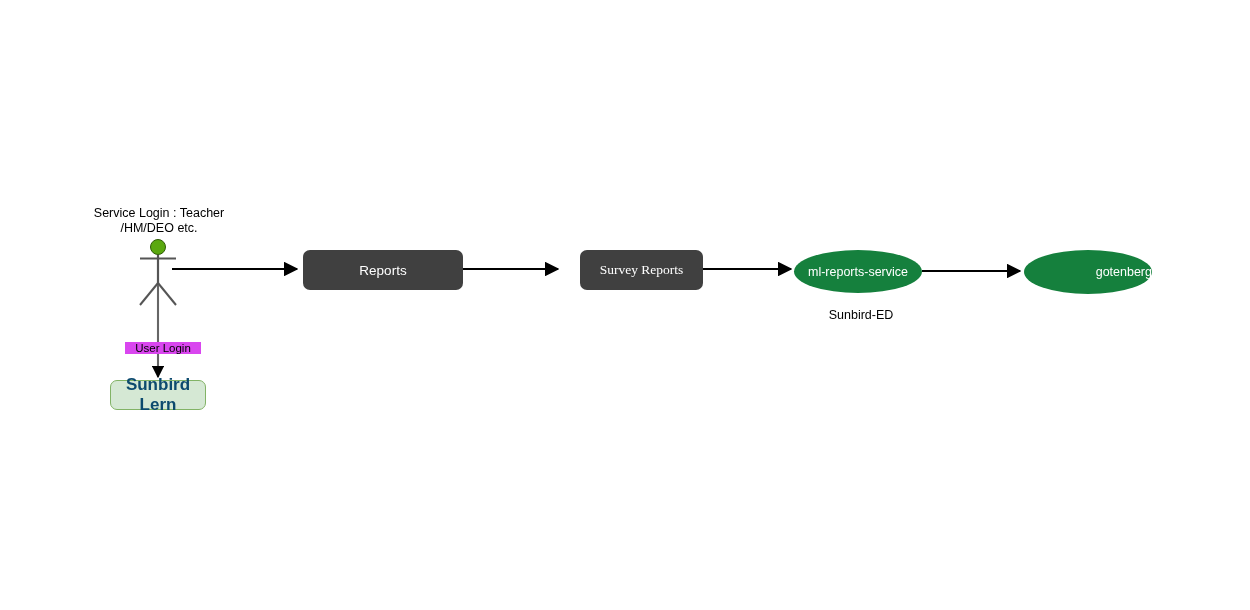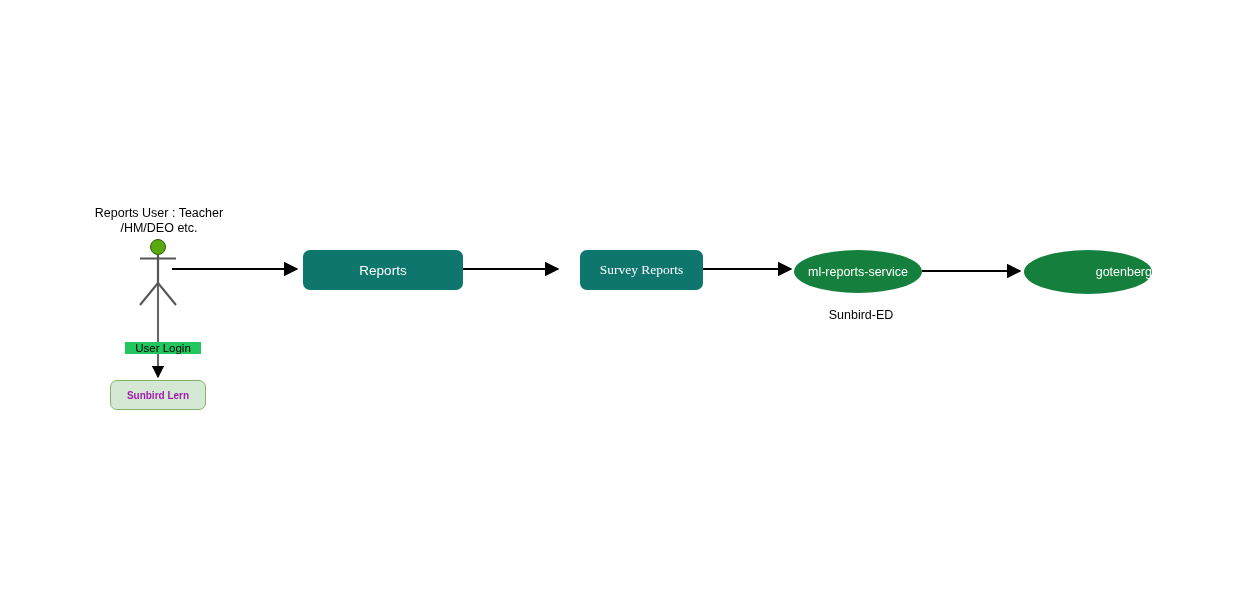--- a/index.html
+++ b/index.html
@@ -49,52 +49,52 @@
     top: 239px;
     width: 16px;
     height: 16px;
     border-radius: 50%;
     background: #5aa80f;
     border: 1.6px solid #2f5c06;
     box-sizing: border-box;
   }
   
   .box-blue {
-    background: #0f766e;
+    background: #404040;
     border-radius: 7px;
     color: #ffffff;
     font-size: 13.5px;
   }
   .box-green {
     background: #d5e8d4;
     border: 1.3px solid #82b366;
     border-radius: 7px;
-    color: #a21caf;
-    font-size: 10px;
+    color: #0c4a6e;
+    font-size: 17px;
     font-weight: bold;
   }
   .ellipse-red {
     background: #15803d;
     border-radius: 50%;
     color: #ffffff;
     font-size: 12.5px;
   }
   .group-label {
     position: absolute;
     font-size: 12.5px;
     font-weight: normal;
     color: #000;
     text-align: center;
   }
   .edge-label {
     position: absolute;
     font-size: 11.5px;
     color: #000;
     text-align: center;
-    background: #22c55e;
+    background: #d946ef;
     padding: 0 2px;
   }
   
   #node-reports       { left: 303px; top: 250px; width: 160px; height: 40px; }
   #node-survey        { left: 580px; top: 250px; width: 123px; height: 40px; font-family: Liberation Serif, serif; }
   #node-mlreports     { left: 794px; top: 250px; width: 128px; height: 43px; }
   #node-gotenberg     { left: 1024px; top: 250px; width: 128px; height: 44px; justify-content: flex-end; }
   #node-sunbirdlern   { left: 110px; top: 380px; width: 96px; height: 30px; }
   #label-sunbird-ed   { left: 797px; top: 308px; width: 128px; }
   #label-user-login   { left: 125px; top: 342px; width: 72px; }
@@ -123,21 +123,21 @@
 
   <line x1="463" y1="269" x2="558" y2="269" stroke="#000000" stroke-width="2.1" marker-end="url(#arrow-black)"></line>
 
   <line x1="683" y1="269" x2="791" y2="269" stroke="#000000" stroke-width="2.1" marker-end="url(#arrow-black)"></line>
 
   <line x1="922" y1="271" x2="1020" y2="271" stroke="#000000" stroke-width="2.1" marker-end="url(#arrow-black)"></line>
 
   <line x1="158" y1="285" x2="158" y2="377" stroke="#666666" stroke-width="2.1" marker-end="url(#arrow-black-sm)"></line>
 </svg>
 
-<div class="actor-label">Reports User : Teacher
+<div class="actor-label">Service Login : Teacher
 /HM/DEO etc.</div>
 <div class="actor-head"></div>
 
 <div class="node box-blue" id="node-reports">
   <span>Reports</span>
 </div>
 
 <div class="node box-blue" id="node-survey">
   <span>Survey Reports</span>
 </div>

